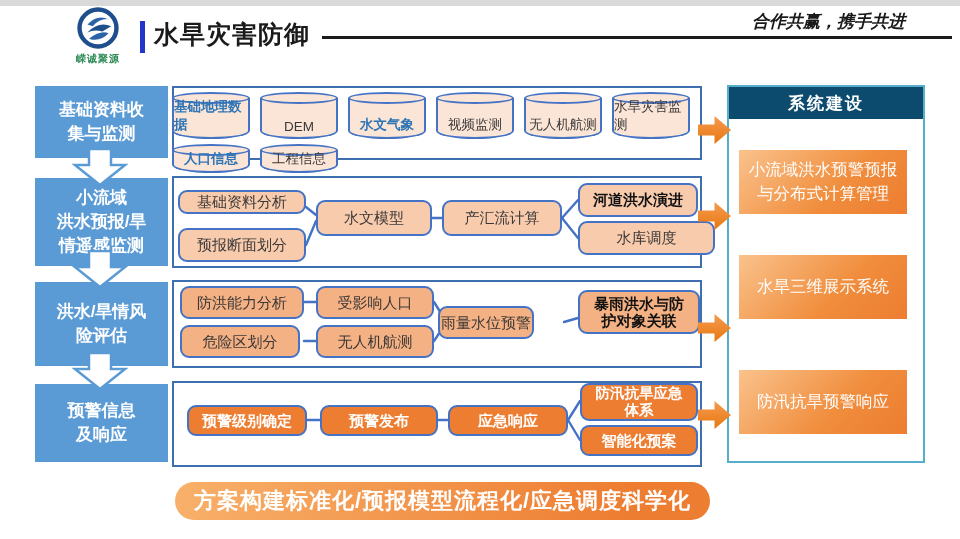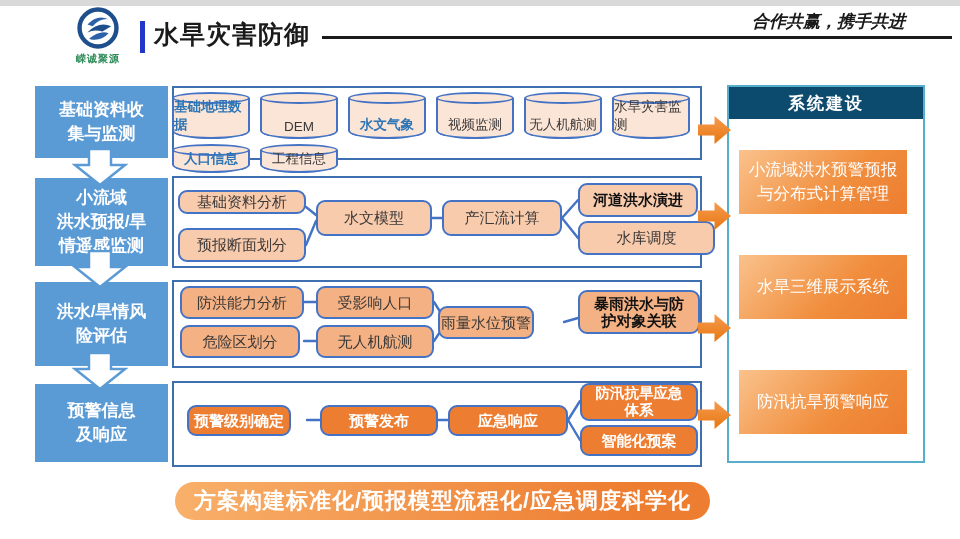--- a/index.html
+++ b/index.html
@@ -138,21 +138,21 @@
   <div class="abs pbox amber center" style="left:316px;top:286px;width:118px;height:33px;">受影响人口</div>
   <div class="abs pbox amber center" style="left:180px;top:325px;width:120px;height:33px;">危险区划分</div>
   <div class="abs pbox amber center" style="left:316px;top:325px;width:118px;height:33px;">无人机航测</div>
   <div class="abs pbox amber center" style="left:438px;top:306px;width:96px;height:33px;">雨量水位预警</div>
   <div class="abs pbox amber center boldtxt pre" style="left:578px;top:290px;width:122px;height:44px;">暴雨洪水与防
 护对象关联</div>
 
   <div class="abs stage center pre" style="top:384px;height:78px;">预警信息
 及响应</div>
   <div class="abs panel" style="top:381px;height:86px;"></div>
-  <div class="abs pbox orangebox center" style="left:187px;top:405px;width:104px;height:31px;">预警级别确定</div>
+  <div class="abs pbox orangebox center" style="left:187px;top:405px;width:120px;height:31px;">预警级别确定</div>
   <div class="abs pbox orangebox center" style="left:320px;top:405px;width:118px;height:31px;">预警发布</div>
   <div class="abs pbox orangebox center" style="left:448px;top:405px;width:120px;height:31px;">应急响应</div>
   <div class="abs pbox orangebox center pre" style="left:580px;top:383px;width:118px;height:38px;font-size:14.5px;">防汛抗旱应急
 体系</div>
   <div class="abs pbox orangebox center" style="left:580px;top:425px;width:118px;height:31px;">智能化预案</div>
 
   <div class="abs rarrow" style="left:698px;top:116px;"></div>
   <div class="abs rarrow" style="left:698px;top:202px;"></div>
   <div class="abs rarrow" style="left:698px;top:314px;"></div>
   <div class="abs rarrow" style="left:698px;top:401px;"></div>

